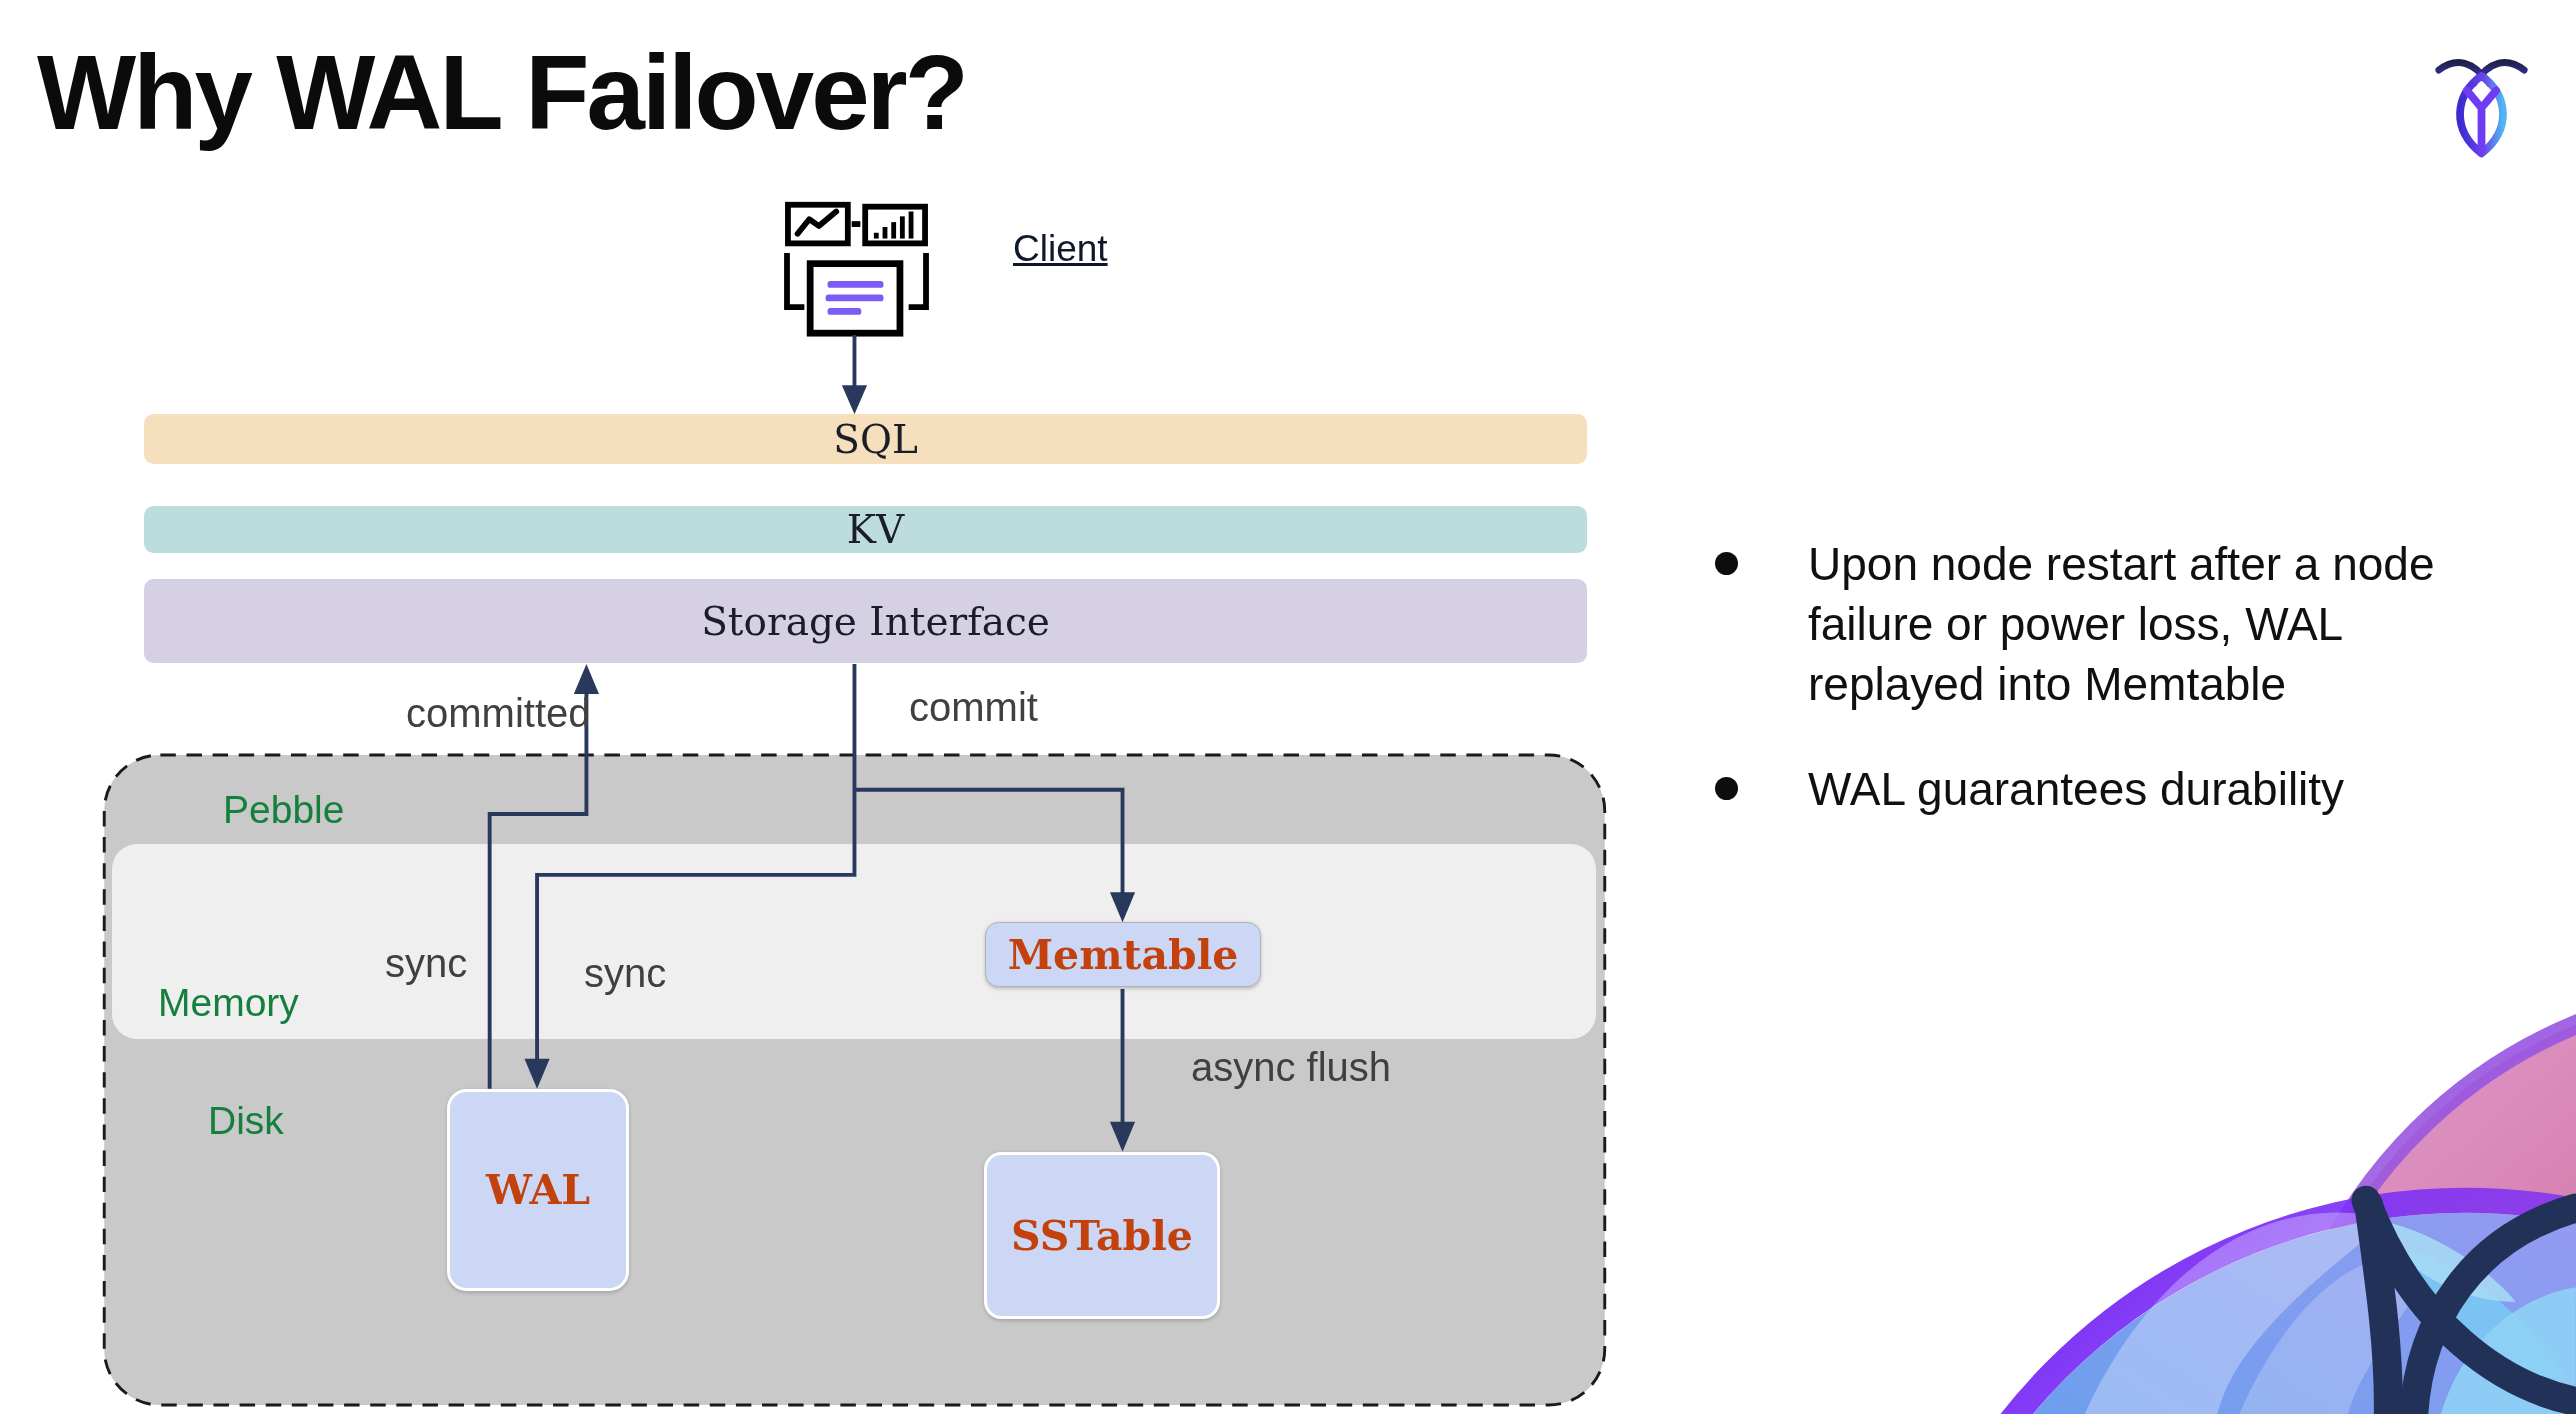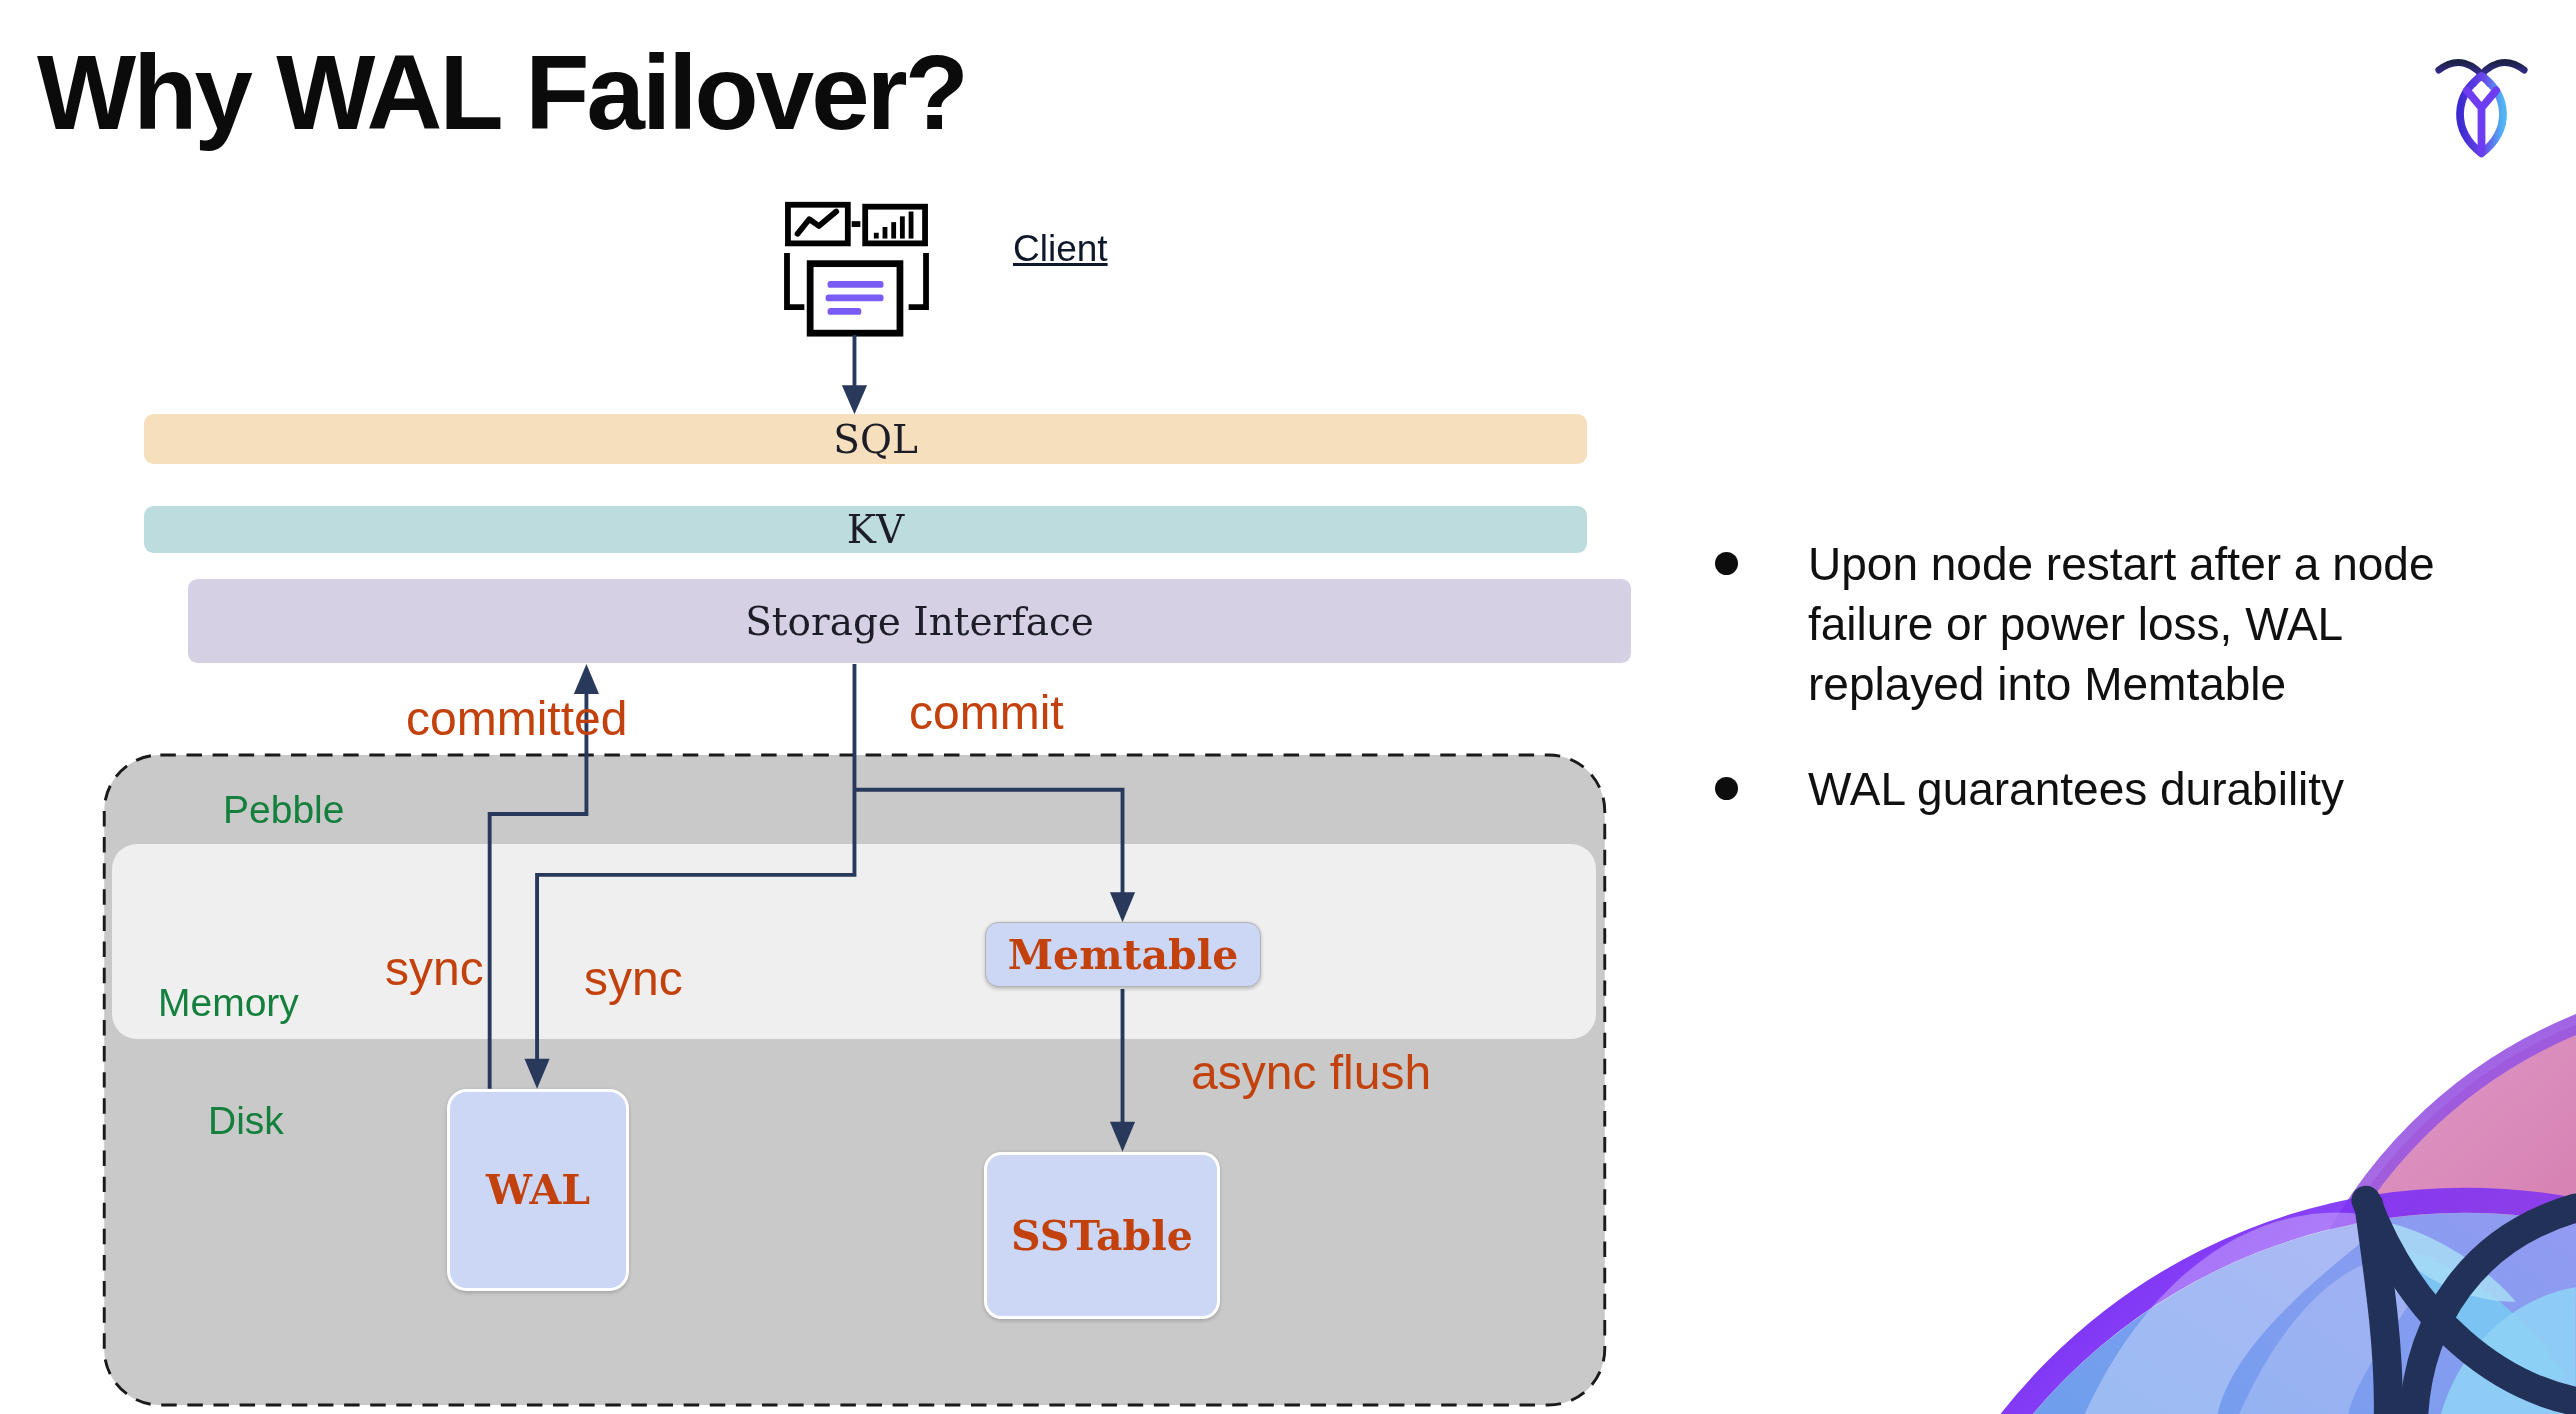--- a/index.html
+++ b/index.html
@@ -20,21 +20,21 @@
 
   
   .layer{
     left:144px;width:1423px;border-radius:9.7px;
     display:flex;align-items:center;justify-content:center;
     font-family:"DejaVu Serif","Liberation Serif",serif;
     font-size:39px;color:#1d1d28;padding-left:20px;
   }
   #layer-sql{top:414px;height:50px;background:var(--sql_layer,#f5dfbd);}
   #layer-kv{top:506px;height:47px;background:var(--kv_layer,#bcdcdd);}
-  #layer-storage{top:579px;height:84px;background:var(--storage_layer,#d6d0e4);margin-left:44px;}
+  #layer-storage{top:579px;height:84px;background:var(--storage_layer,#d6d0e4);}
 
   
   #pebble{left:102px;top:753px;width:1505px;height:654px;}
   #pebble svg{display:block;}
   #memory-strip{
     left:112px;top:844px;width:1484px;height:195px;
     background:var(--memory_fill,#efefef);border-radius:25px;
   }
   .region-label{
     font-family:Liberation Sans, sans-serif;
@@ -62,21 +62,21 @@
     box-shadow:0 1.9px 3.9px rgba(0,0,0,0.22);
   }
   #sstable-box{
     left:984px;top:1152px;width:236px;height:167px;
     border:3.9px solid #ffffff;border-radius:17.4px;box-sizing:border-box;
     box-shadow:0 1.9px 3.9px rgba(0,0,0,0.18);
   }
 
   
   .edge-label{
-    font-size:48px;color:#c2410c;white-space:nowrap;
+    font-size:40px;color:#404040;white-space:nowrap;
   }
   #lbl-committed{left:406px;top:691px;width:169px;text-align:right;}
   #lbl-commit{left:909px;top:685px;}
   #lbl-sync-left{left:385px;top:941px;}
   #lbl-sync-right{left:584px;top:951px;}
   #lbl-async{left:1191px;top:1045px;}
   #client-label{left:1013px;top:228px;font-size:37px;color:#0f172a;text-decoration:underline;}
 
   
   #bullets{left:1715px;top:534px;width:832px;}

